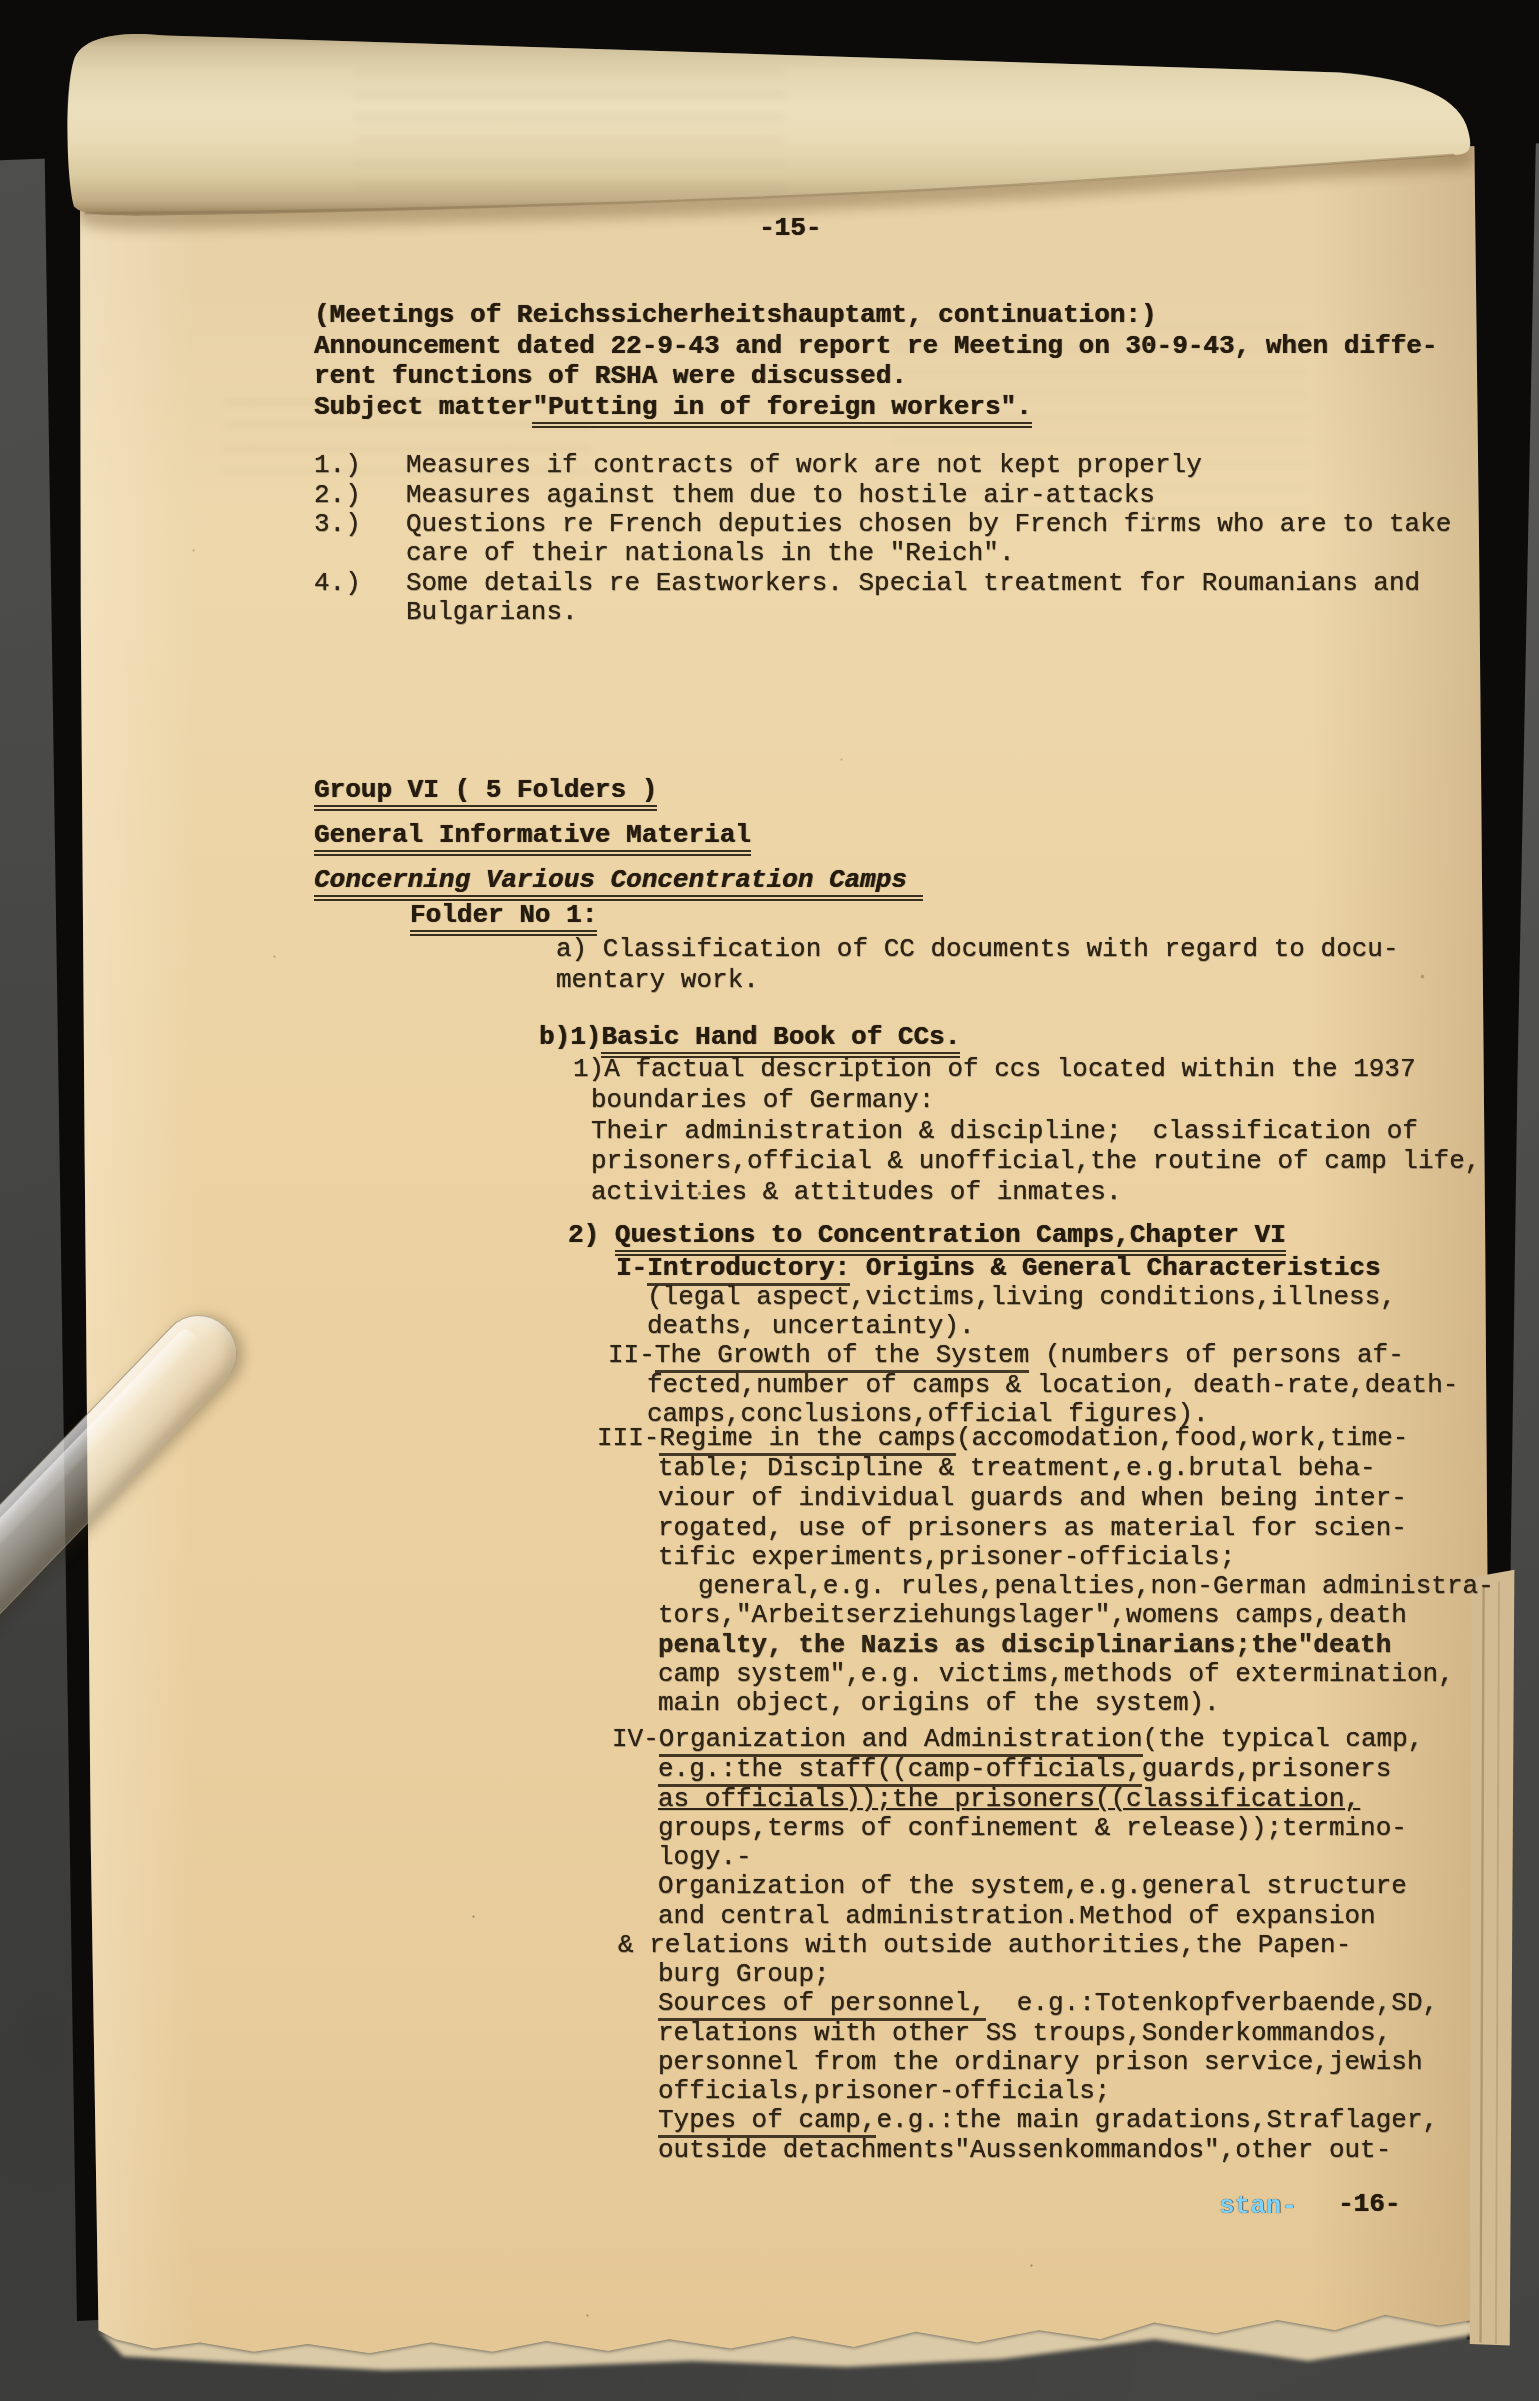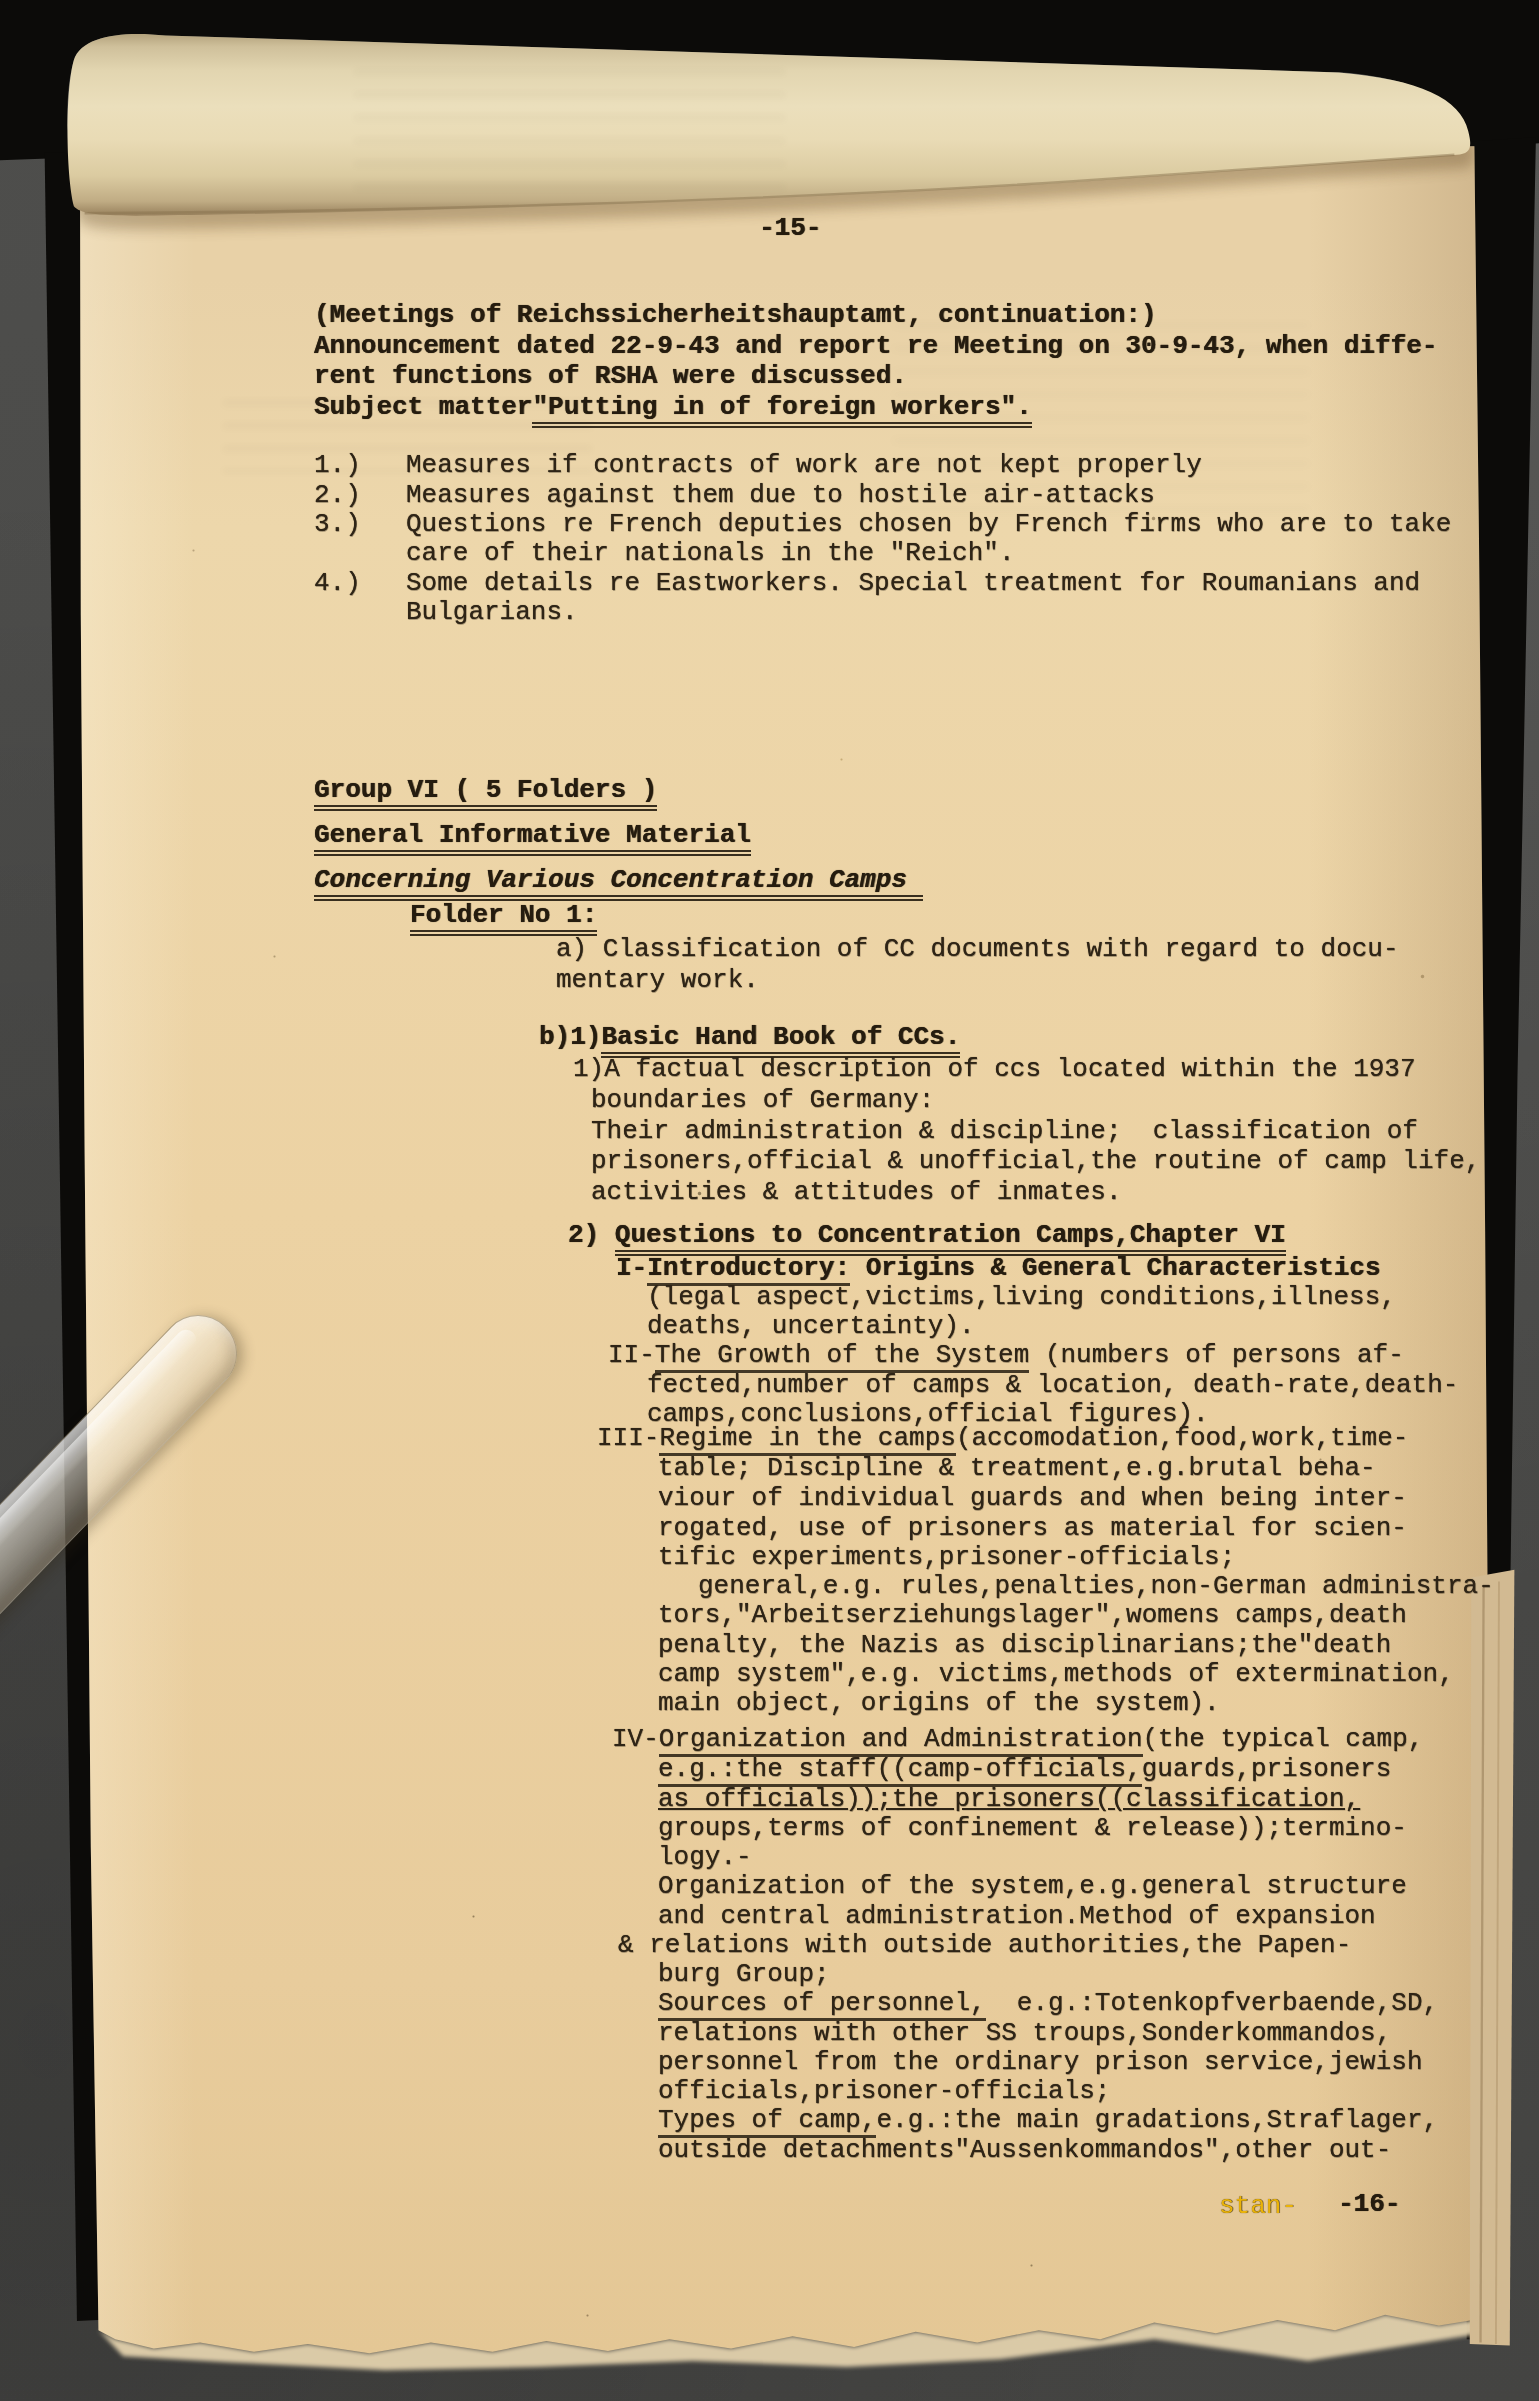--- a/index.html
+++ b/index.html
@@ -189,40 +189,40 @@
       <div class="line" style="left: 608px; top: 1342px;"><span>II-</span><span class="u1">The Growth of the System</span><span> (numbers of persons af-</span></div>
       <div class="line" style="left: 647px; top: 1372px;"><span>fected,number of camps &amp; location, death-rate,death-</span></div>
       <div class="line" style="left: 647px; top: 1401px;"><span>camps,conclusions,official figures).</span></div>
       <div class="line" style="left: 597px; top: 1425px;"><span>III-</span><span class="u1">Regime in the camps</span><span>(accomodation,food,work,time-</span></div>
       <div class="line" style="left: 658px; top: 1455px;"><span>table; Discipline &amp; treatment,e.g.brutal beha-</span></div>
       <div class="line" style="left: 658px; top: 1485px;"><span>viour of individual guards and when being inter-</span></div>
       <div class="line" style="left: 658px; top: 1515px;"><span>rogated, use of prisoners as material for scien-</span></div>
       <div class="line" style="left: 658px; top: 1544px;"><span>tific experiments,prisoner-officials;</span></div>
       <div class="line" style="left: 658px; top: 1573px; margin-left: 40px;"><span>general,e.g. rules,penalties,non-German administra-</span></div>
       <div class="line" style="left: 658px; top: 1602px;"><span>tors,"Arbeitserziehungslager",womens camps,death</span></div>
-      <div class="line" style="left: 658px; top: 1632px;"><span>penalty, the Nazis as disciplinarians;the"death</span></div>
+      <div class="line" style="left: 658px; top: 1632px; font-weight: bold;"><span>penalty, the Nazis as disciplinarians;the"death</span></div>
       <div class="line" style="left: 658px; top: 1661px;"><span>camp system",e.g. victims,methods of extermination,</span></div>
       <div class="line" style="left: 658px; top: 1690px;"><span>main object, origins of the system).</span></div>
       <div class="line" style="left: 612px; top: 1726px;"><span>IV-</span><span class="u1">Organization and Administration</span><span>(the typical camp,</span></div>
       <div class="line" style="left: 658px; top: 1756px;"><span class="u1">e.g.:the staff((camp-officials,</span><span>guards,prisoners</span></div>
       <div class="line" style="left: 658px; top: 1786px; text-decoration: underline;"><span>as officials));the prisoners((classification,</span></div>
       <div class="line" style="left: 658px; top: 1815px;"><span>groups,terms of confinement &amp; release));termino-</span></div>
       <div class="line" style="left: 658px; top: 1844px;"><span>logy.-</span></div>
       <div class="line" style="left: 658px; top: 1873px;"><span>Organization of the system,e.g.general structure</span></div>
       <div class="line" style="left: 658px; top: 1903px;"><span>and central administration.Method of expansion</span></div>
       <div class="line" style="left: 618px; top: 1932px;"><span>&amp; relations with outside authorities,the Papen-</span></div>
       <div class="line" style="left: 658px; top: 1961px;"><span>burg Group;</span></div>
       <div class="line" style="left: 658px; top: 1990px;"><span class="u1">Sources of personnel,</span><span>  e.g.:Totenkopfverbaende,SD,</span></div>
       <div class="line" style="left: 658px; top: 2020px;"><span>relations with other SS troups,Sonderkommandos,</span></div>
       <div class="line" style="left: 658px; top: 2049px;"><span>personnel from the ordinary prison service,jewish</span></div>
       <div class="line" style="left: 658px; top: 2078px;"><span>officials,prisoner-officials;</span></div>
       <div class="line" style="left: 658px; top: 2107px;"><span class="u1">Types of camp,</span><span>e.g.:the main gradations,Straflager,</span></div>
       <div class="line" style="left: 658px; top: 2137px;"><span>outside detachments"Aussenkommandos",other out-</span></div>
     </div>
 
-  <div class="pgnum" style="left:1219px;top:2193px;font-weight:400;color:#eab308;">stan-</div>
+  <div class="pgnum" style="left:1219px;top:2193px;font-weight:700;color:#7dd3fc;">stan-</div>
   <div class="pgnum" style="left:1338px;top:2191px;">-16-</div>
 
   <div id="letter-opener">
     <div class="gleam"></div>
   </div>
 </div>
 
 
 </body></html>

